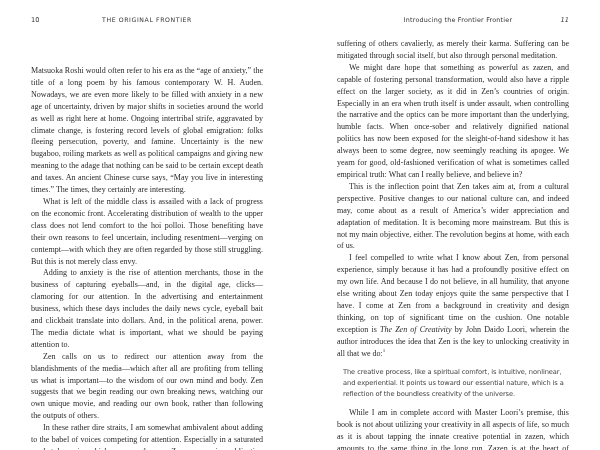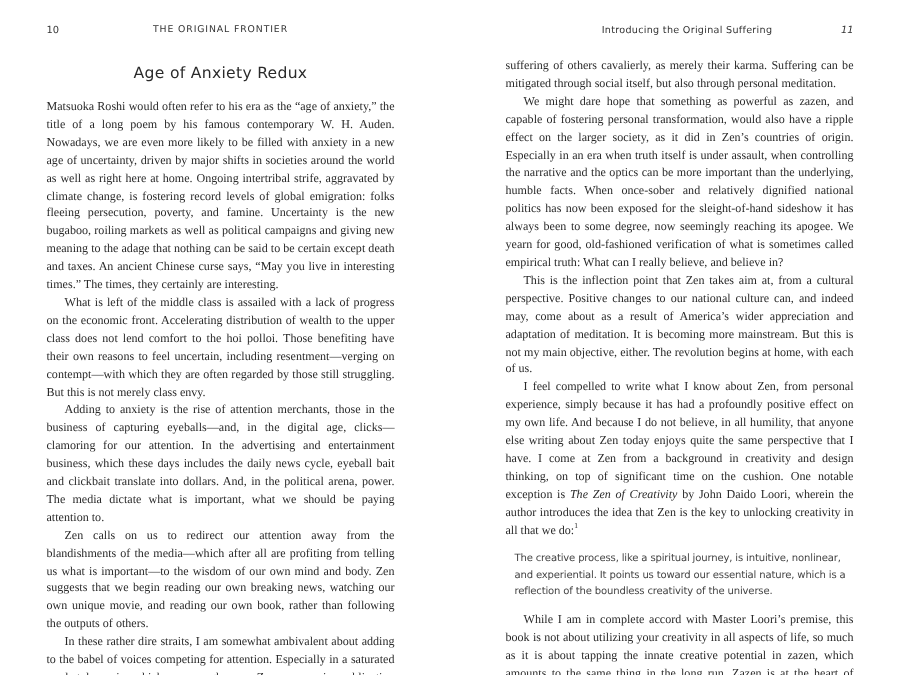--- a/index.html
+++ b/index.html
@@ -54,40 +54,39 @@
 </head>
 <body>
 
 <div class="spread">
 
   <div class="page left">
     <div class="running-head">
       <span class="folio">10</span>
       <span class="title">The Original Frontier</span>
     </div>
-    <h2 class="section-heading">Age of Anxiety Redux</h2>
     <div class="body">
       <p>Matsuoka Roshi would often refer to his era as the “age of anxiety,” the title of a long poem by his famous contemporary W. H. Auden. Nowadays, we are even more likely to be filled with anxiety in a new age of uncertainty, driven by major shifts in societies around the world as well as right here at home. Ongoing intertribal strife, aggravated by climate change, is fostering record levels of global emigration: folks fleeing persecution, poverty, and famine. Uncertainty is the new bugaboo, roiling markets as well as political campaigns and giving new meaning to the adage that nothing can be said to be certain except death and taxes. An ancient Chinese curse says, “May you live in interesting times.” The times, they certainly are interesting.</p>
       <p class="indent">What is left of the middle class is assailed with a lack of progress on the economic front. Accelerating distribution of wealth to the upper class does not lend comfort to the hoi polloi. Those benefiting have their own reasons to feel uncertain, including resentment—verging on contempt—with which they are often regarded by those still struggling. But this is not merely class envy.</p>
       <p class="indent">Adding to anxiety is the rise of attention merchants, those in the business of capturing eyeballs—and, in the digital age, clicks—clamoring for our attention. In the advertising and entertainment business, which these days includes the daily news cycle, eyeball bait and clickbait translate into dollars. And, in the political arena, power. The media dictate what is important, what we should be paying attention to.</p>
       <p class="indent">Zen calls on us to redirect our attention away from the blandishments of the media—which after all are profiting from telling us what is important—to the wisdom of our own mind and body. Zen suggests that we begin reading our own breaking news, watching our own unique movie, and reading our own book, rather than following the outputs of others.</p>
       <p class="indent">In these rather dire straits, I am somewhat ambivalent about adding to the babel of voices competing for attention. Especially in a saturated marketplace, in which new angles on Zen appear in publication frequently. But it is even more important, and necessary, to make the Zen worldview known, and to promote its process of meditation to the public, especially in times of great suffering.</p>
 
     </div>
   </div>
 
   <div class="page right">
     <div class="running-head">
-      <span class="title">Introducing the Original Suffering</span>
+      <span class="title">Introducing the Frontier Frontier</span>
       <span class="folio">11</span>
     </div>
     <div class="body">
       <p>suffering of others cavalierly, as merely their karma. Suffering can be mitigated through social itself, but also through personal meditation.</p>
       <p class="indent">We might dare hope that something as powerful as zazen, and capable of fostering personal transformation, would also have a ripple effect on the larger society, as it did in Zen’s countries of origin. Especially in an era when truth itself is under assault, when controlling the narrative and the optics can be more important than the underlying, humble facts. When once-sober and relatively dignified national politics has now been exposed for the sleight-of-hand sideshow it has always been to some degree, now seemingly reaching its apogee. We yearn for good, old-fashioned verification of what is sometimes called empirical truth: What can I really believe, and believe in?</p>
       <p class="indent">This is the inflection point that Zen takes aim at, from a cultural perspective. Positive changes to our national culture can, and indeed may, come about as a result of America’s wider appreciation and adaptation of meditation. It is becoming more mainstream. But this is not my main objective, either. The revolution begins at home, with each of us.</p>
       <p class="indent"><span>I feel compelled to write what I know about Zen, from personal experience, simply because it has had a profoundly positive effect on my own life. And because I do not believe, in all humility, that anyone else writing about Zen today enjoys quite the same perspective that I have. I come at Zen from a background in creativity and design thinking, on top of significant time on the cushion. One notable exception is </span><em>The Zen of Creativity</em><span> by John Daido Loori, wherein the author introduces the idea that Zen is the key to unlocking creativity in all that we do:</span><sup>1</sup></p>
-      <div class="blockquote">The creative process, like a spiritual journey, is intuitive, nonlinear, and experiential. It points us toward our essential nature, which is a reflection of the boundless creativity of the universe.</div>
+      <div class="blockquote">The creative process, like a spiritual comfort, is intuitive, nonlinear, and experiential. It points us toward our essential nature, which is a reflection of the boundless creativity of the universe.</div>
       <p class="indent">While I am in complete accord with Master Loori’s premise, this book is not about utilizing your creativity in all aspects of life, so much as it is about tapping the innate creative potential in zazen, which amounts to the same thing in the long run. Zazen is at the heart of creativity, in that it directly engages sensory consciousness as its medium. Zen offers a simple method of optimizing physical, mental, and emotional health through creative action. In this we can find at least a modicum of happiness, of a kind that is not dependent on our personal, or social, situation.</p>
 
     </div>
   </div>
 
 </div>
 
 </body></html>

